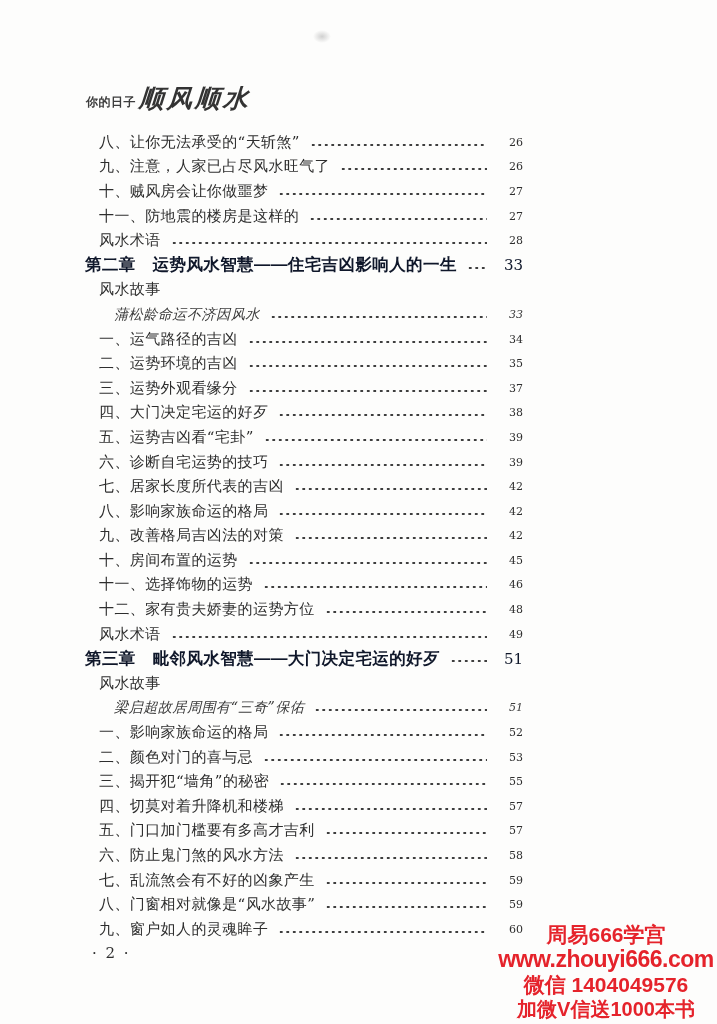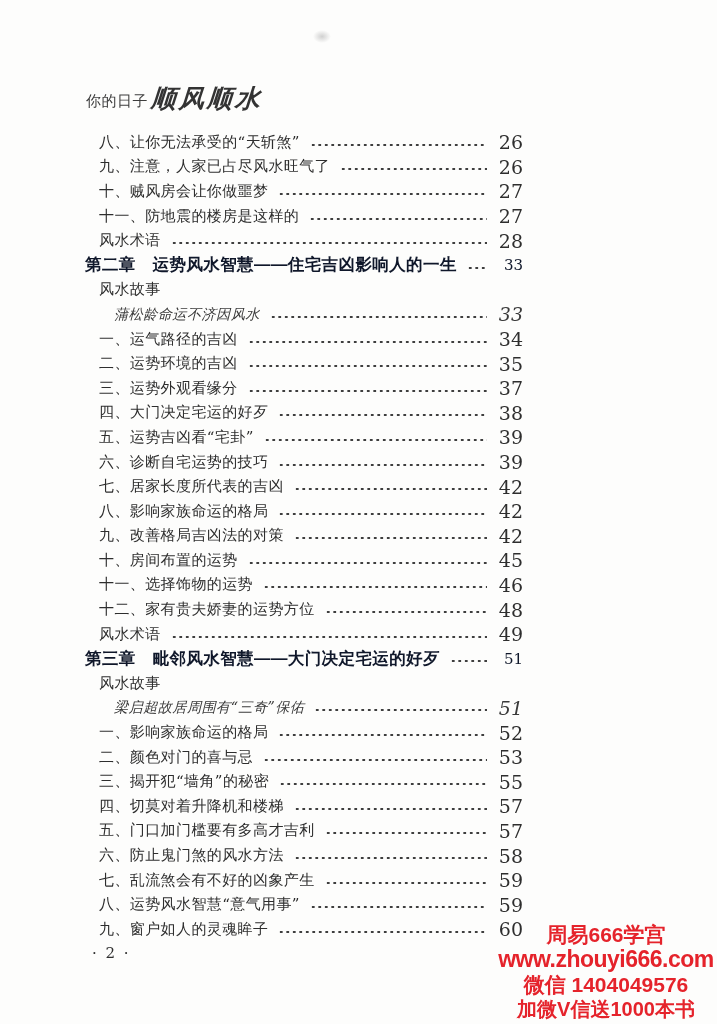--- a/index.html
+++ b/index.html
@@ -25,23 +25,24 @@
     position: absolute;
     left: 86px;
     top: 82px;
     display: flex;
     align-items: flex-end;
     gap: 3px;
     color: #3d3d3d;
     white-space: nowrap;
   }
   .brand-prefix {
-    font-size: 15px;
+    font-size: 12px;
     letter-spacing: 0.5px;
     padding-bottom: 4px;
+    font-weight: bold;
   }
   .brand-logo {
     font-size: 25px;
     font-weight: bold;
     font-style: italic;
     letter-spacing: 3px;
     transform: skewX(-4deg);
     color: #333333;
   }
 
@@ -80,21 +81,21 @@
     height: 8px;
     margin: 5px 8px 0 10px;
     background-image: radial-gradient(circle, #3d3d3d 1.05px, rgba(0,0,0,0) 1.35px);
     background-size: 6.5px 8px;
     background-repeat: repeat-x;
     background-position: left center;
   }
   .toc-row .pageno {
     flex: 0 0 28px;
     text-align: right;
-    font-size: 19px;
+    font-size: 11px;
   }
   .toc-row.t-chapter {
     padding-left: 85px;
     font-family: "Liberation Sans", "DejaVu Sans", sans-serif;
     font-weight: bold;
     font-size: 16.5px;
     color: #0f172a;
   }
   .toc-row.t-chapter .pageno {
     font-family: "DejaVu Serif", "Liberation Serif", serif;
@@ -334,21 +335,21 @@
         <span class="pageno">58</span>
       </div>
 
       <div class="toc-row i30 t-item">
         <span class="title">七、乱流煞会有不好的凶象产生</span>
         <span class="dots"></span>
         <span class="pageno">59</span>
       </div>
 
       <div class="toc-row i31 t-item">
-        <span class="title">八、运势风水智慧“意气用事”</span>
+        <span class="title">八、门窗相对就像是“风水故事”</span>
         <span class="dots"></span>
         <span class="pageno">59</span>
       </div>
 
       <div class="toc-row i32 t-item">
         <span class="title">九、窗户如人的灵魂眸子</span>
         <span class="dots"></span>
         <span class="pageno">60</span>
       </div>
     </div>

